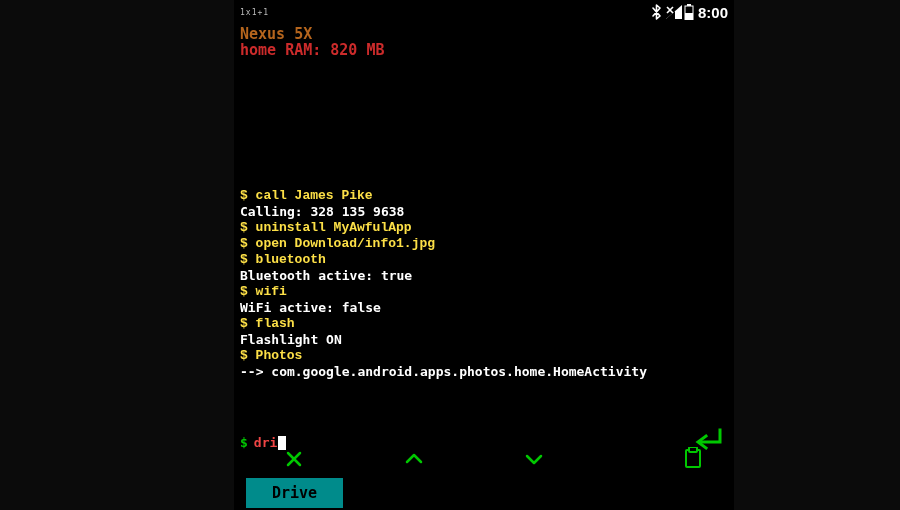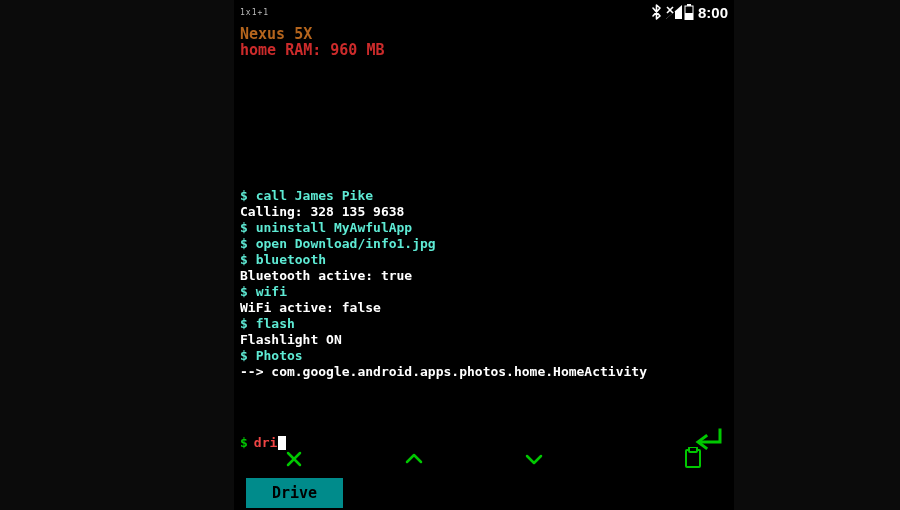--- a/index.html
+++ b/index.html
@@ -57,21 +57,21 @@
   .device-name { color: #b5651d; }
   .ram-line    { color: #cc2b2b; font-weight: bold; }
 
   .term-log {
     padding: 0 6px;
     font-size: 13px;
     line-height: 16px;
     white-space: pre;
     margin-top: 130px; 
   }
-  .cmd  { color: #5eead4; font-weight: bold; }
+  .cmd  { color: #fde047; font-weight: bold; font-family: Liberation Mono, monospace; }
   .out  { color: #ffffff; font-weight: bold; }
   .prompt-sign { color: #00c800; font-weight: bold; }
 
   
   .input-row {
     position: absolute;
     left: 0; right: 0;
     bottom: 60px;
     padding: 0 6px;
     display: flex;
@@ -167,21 +167,21 @@
       </span>
       <span class="clock">8:00</span>
     </div>
   </div>
 
   <div class="term-header">
     <div class="device-name">Nexus 5X</div>
     <div class="ram-line">
       <span>home RAM:</span>
       <span> </span>
-      <span>960 MB</span>
+      <span>820 MB</span>
     </div>
   </div>
 
   <div class="term-log" id="term-log"><div class="cmd">$ call James Pike</div><div class="out">Calling: 328 135 9638</div><div class="cmd">$ uninstall MyAwfulApp</div><div class="cmd">$ open Download/info1.jpg</div><div class="cmd">$ bluetooth</div><div class="out">Bluetooth active: true</div><div class="cmd">$ wifi</div><div class="out">WiFi active: false</div><div class="cmd">$ flash</div><div class="out">Flashlight ON</div><div class="cmd">$ Photos</div><div class="out">--&gt; com.google.android.apps.photos.home.HomeActivity</div></div>
 
   <div class="input-row">
     <span class="prompt-sign">$</span>
     <span class="input-text">dri</span>
       <span class="cursor"></span>
   </div>

